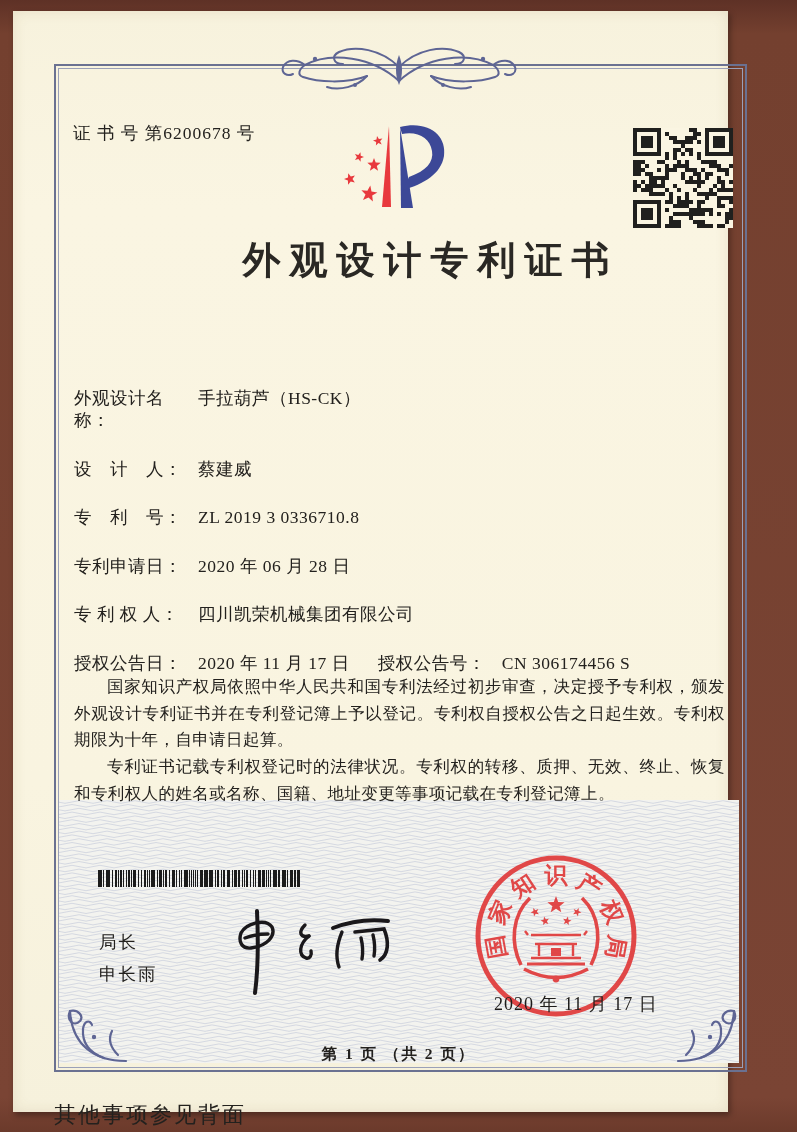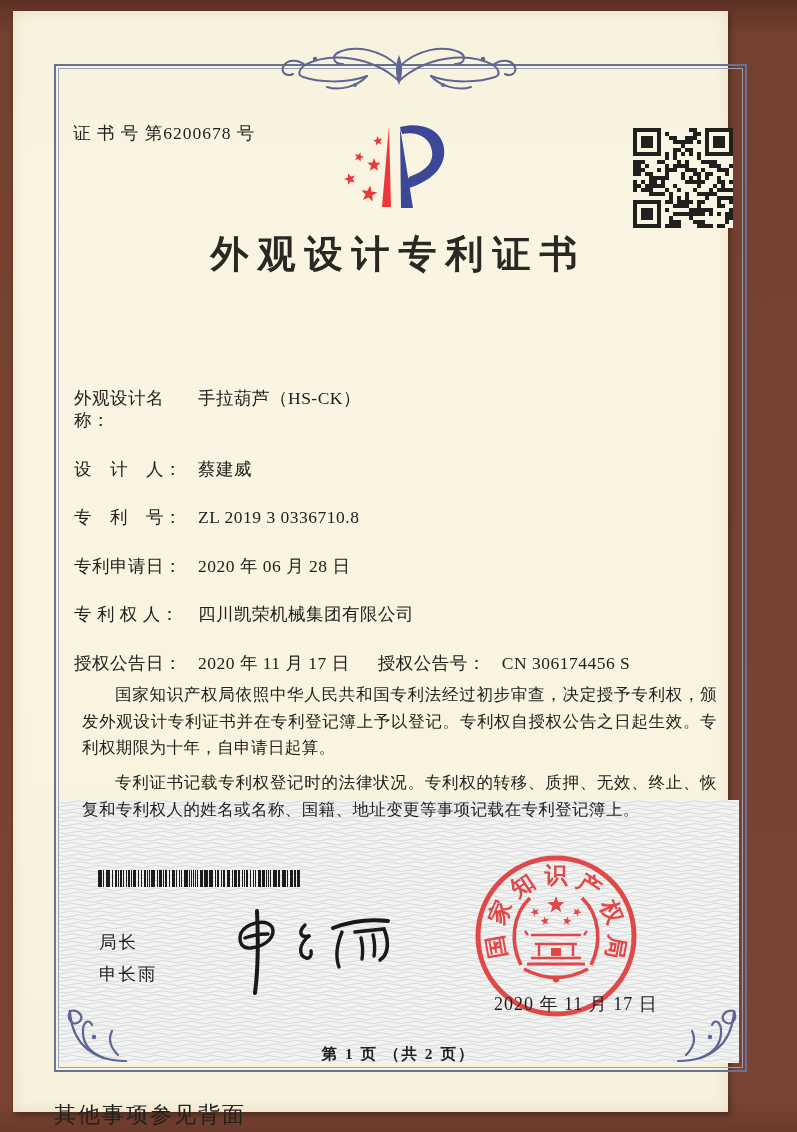--- a/index.html
+++ b/index.html
@@ -18,30 +18,30 @@
     border:2px solid #6a7191;z-index:2;pointer-events:none;
   }
   .frame-inner{
     position:absolute;left:2px;top:2px;right:2px;bottom:2px;
     border:1px solid #9aa0b8;
   }
   .abs{position:absolute;}
   .cert-no{left:60px;top:110px;font-size:17.5px;letter-spacing:1px;z-index:3;}
   .logo{left:326px;top:104px;z-index:3;}
   .qr{left:620px;top:117px;z-index:3;}
-  .title{left:41px;top:218px;width:689px;text-align:center;font-size:38px;font-weight:700;
-    letter-spacing:9px;color:#2a2824;z-index:3;}
+  .title{left:41px;top:224px;width:689px;text-align:center;font-size:38px;font-weight:700;
+    letter-spacing:9px;color:#2a2824;z-index:3;padding-left:32px;}
   .fields{left:61px;top:331px;width:655px;font-size:17.5px;z-index:3;margin-top:45px;}
   .frow{display:flex;margin-bottom:26.5px;line-height:22px;}
   .flabel{flex:0 0 124px;letter-spacing:.5px;}
   .fvalue{letter-spacing:.5px;}
   .pair2{margin-left:28px;display:flex;}
   .paragraphs{left:61px;top:663px;width:651px;font-size:16.5px;line-height:1.62;
     letter-spacing:.4px;z-index:3;text-align:justify;}
-  .paragraphs p{margin:8px;text-indent:2em;}
+  .paragraphs p{margin:0;text-indent:2em;}
   .waveband{left:45px;top:789px;z-index:1;}
   .barcode{left:85px;top:859px;z-index:3;}
   .signer{left:86px;top:916px;z-index:3;font-size:17.5px;line-height:32px;
     letter-spacing:2px;font-family:Liberation Mono, monospace;}
   .signature{left:208px;top:890px;z-index:4;}
   .seal{left:460px;top:842px;z-index:4;}
   .seal-date{left:481px;top:981px;z-index:5;font-size:18px;letter-spacing:1px;color:#1e1c1a;}
   .page-num{left:41px;top:1033px;width:689px;text-align:center;font-size:15.5px;
     letter-spacing:2px;z-index:3;font-weight:bold;}
   .back-note{left:41px;top:1089px;width:689px;text-align:left;font-size:22px;

